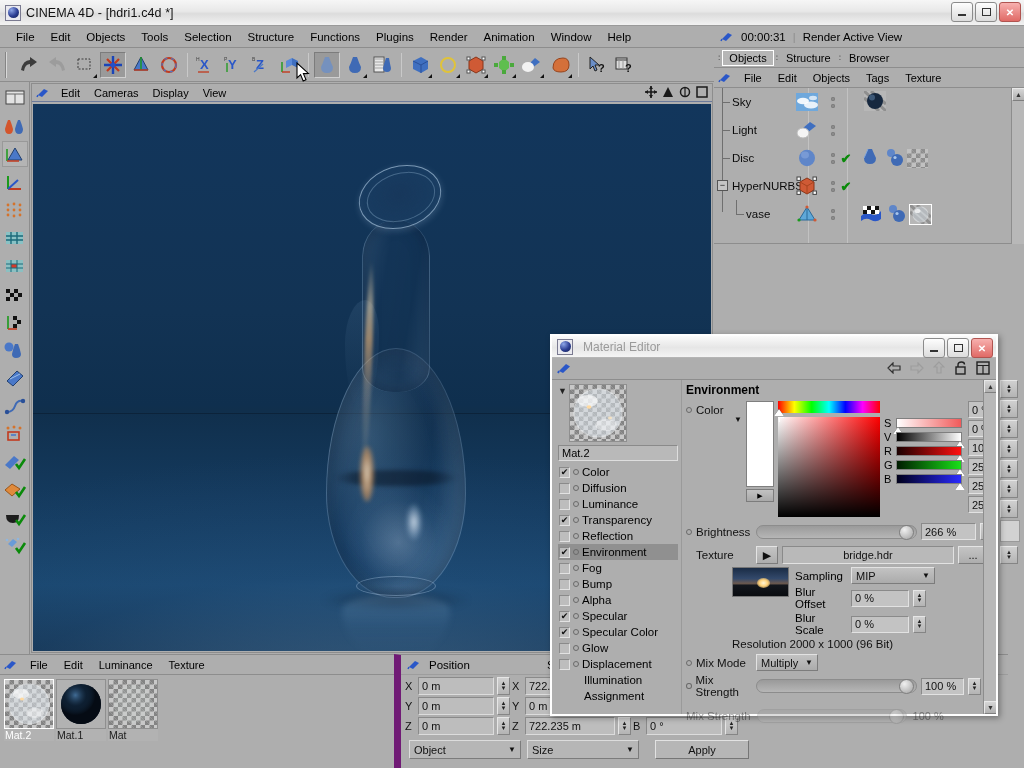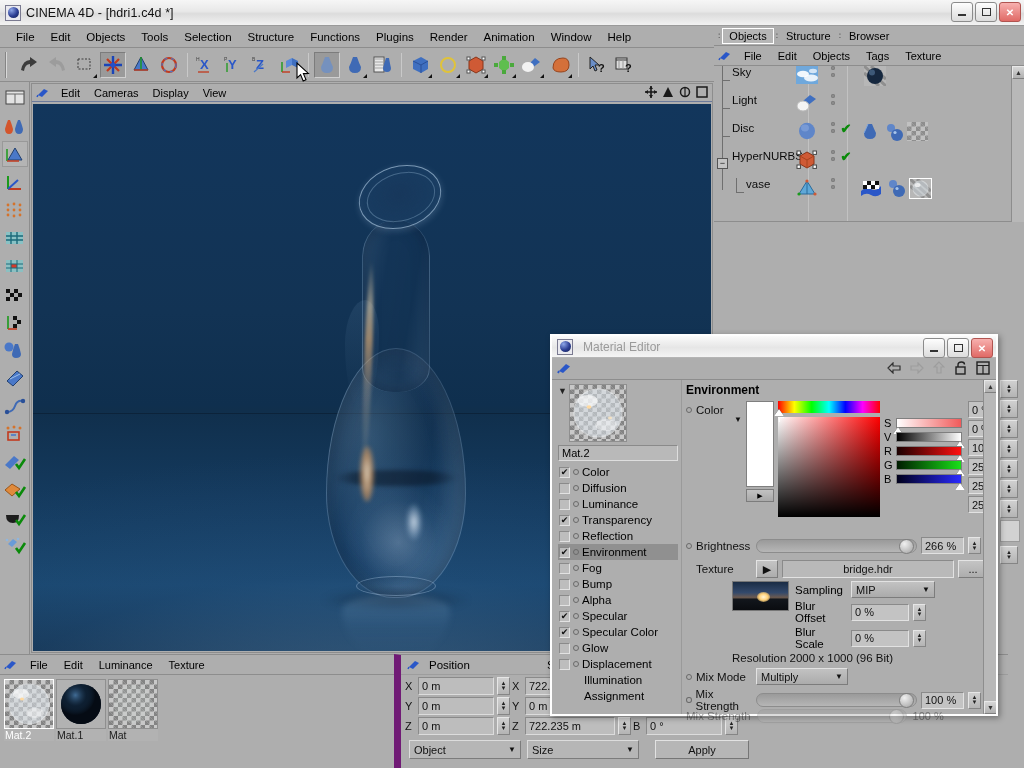--- a/index.html
+++ b/index.html
@@ -184,21 +184,21 @@
   .tabs-row { height: 20px; display: flex; align-items: center; gap: 2px; padding-left: 4px;
       border-bottom: 1px solid #8d8d8d; }
   .tab { padding: 1px 6px; font-size: 11px; }
   .tab.active { border: 1px solid #fff; background: #b6b6b6; }
   .om-menu { height: 20px; display: flex; align-items: center; padding-left: 4px; gap: 2px;
       border-bottom: 1px solid #8d8d8d; }
   .om-menu .mi { padding: 1px 7px; font-size: 11px; }
   .om-body { position: relative; height: 156px; background: #aeaeae; border-bottom: 1px solid #8d8d8d; }
   .om-col-div { position: absolute; top: 0; bottom: 0; width: 1px; background: #8d8d8d;
       border-right: 1px solid #c2c2c2; }
-  .obj-row { position: relative; height: 28px; display: flex; align-items: flex-start; }
+  .obj-row { position: relative; height: 28px; display: flex; align-items: center; }
   .obj-name { font-size: 11.5px; color: #0b0b0b; }
   .tree-line { position: absolute; background: #6f6f6f; }
   .om-scroll { position: absolute; right: 0; top: 0; width: 13px; height: 156px;
       background: #b8b8b8; border-left: 1px solid #8d8d8d; }
   .sc-btn { width: 13px; height: 13px; background: linear-gradient(to bottom,#d6d6d6,#b0b0b0);
       border: 1px solid; border-color: #e8e8e8 #7f7f7f #7f7f7f #e8e8e8; display:flex;
       align-items:center; justify-content:center; font-size: 7px; color:#333; }
   .check { color: #0a8a0a; font-size: 13px; font-weight: bold; line-height: 1; }
   .dots { display: flex; flex-direction: column; gap: 3px; }
   .dot { width: 4px; height: 4px; border-radius: 50%; background: #909090;
@@ -704,20 +704,31 @@
   </div>
 
   <div class="cursor-arrow" style="left:296px; top:62px;">
     <svg width="16" height="22" viewBox="0 0 16 22">
       <path d="M1 1 L1 16 L4.6 12.6 L7.2 19 L10 17.8 L7.4 11.6 L12.4 11.4 Z" fill="#fff" stroke="#000" stroke-width="1.1"></path>
     </svg>
   </div>
 
   <div class="rightpanel">
 
+    <div class="render-row">
+      <span>
+        <svg width="14" height="12" viewBox="0 0 14 12">
+            <path d="M2 9 L8 3 L12 5 L6 11 Z" fill="#2a57c8"></path>
+            <path d="M2 9 L1 11" stroke="#2a57c8" stroke-width="1.6"></path>
+          </svg>
+      </span>
+      <span style="font-size:11.5px">00:00:31</span>
+      <span style="color:#8d8d8d">|</span>
+      <span style="font-size:11.5px">Render Active View</span>
+    </div>
 
     <div class="tabs-row">
       <span style="font-size:9px;color:#555">∶</span>
       <div class="tab active">Objects</div>
       <span style="font-size:9px;color:#555">∶</span>
       <div class="tab">Structure</div>
       <span style="font-size:9px;color:#555">∶</span>
       <div class="tab">Browser</div>
     </div>
 
@@ -1311,29 +1322,29 @@
               <div class="numfield" style="width:43px">255</div>
 
             </div>
             <div style="display:flex;gap:1px">
               <div class="numfield" style="width:43px">255</div>
 
             </div>
           </div>
         </div>
 
-        <div class="prop-row" style="margin-top:20px">
+        <div class="prop-row" style="margin-top:6px">
           <span class="prop-lab" style="width:66px">
             <span class="ring"></span>
             <span>Brightness</span>
           </span>
           <div class="slider-track" style="width:161px">
             <div class="slider-knob" style="right:2px"></div>
           </div>
-          <div class="numfield" style="width:43px">266 %</div>
+          <div class="numfield" style="width:55px">266 %</div>
           <div class="spin" style="height:17px">
               <i>▲</i>
               <i>▼</i>
             </div>
         </div>
 
         <div class="prop-row" style="margin-top:6px">
           <span class="prop-lab" style="width:66px; padding-left:10px">Texture</span>
           <div class="smallbtn" style="width:22px">▶</div>
           <div class="texfield" style="width:172px">bridge.hdr</div>
@@ -1371,21 +1382,21 @@
           </div>
         </div>
 
         <div class="resline">Resolution 2000 x 1000  (96 Bit)</div>
 
         <div class="prop-row">
           <span class="prop-lab" style="width:66px">
             <span class="ring"></span>
             <span>Mix Mode</span>
           </span>
-          <div class="ddbtn" style="width:92px">
+          <div class="ddbtn" style="width:62px">
             <span>Multiply</span>
             <span style="font-size:8px">▼</span>
           </div>
         </div>
 
         <div class="prop-row">
           <span class="prop-lab" style="width:66px">
             <span class="ring"></span>
             <span>Mix Strength</span>
           </span>

